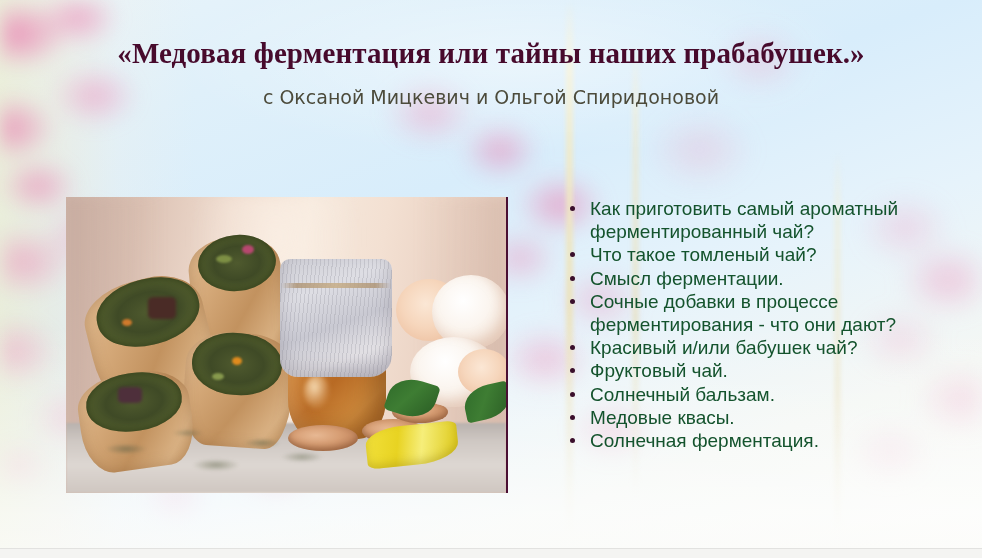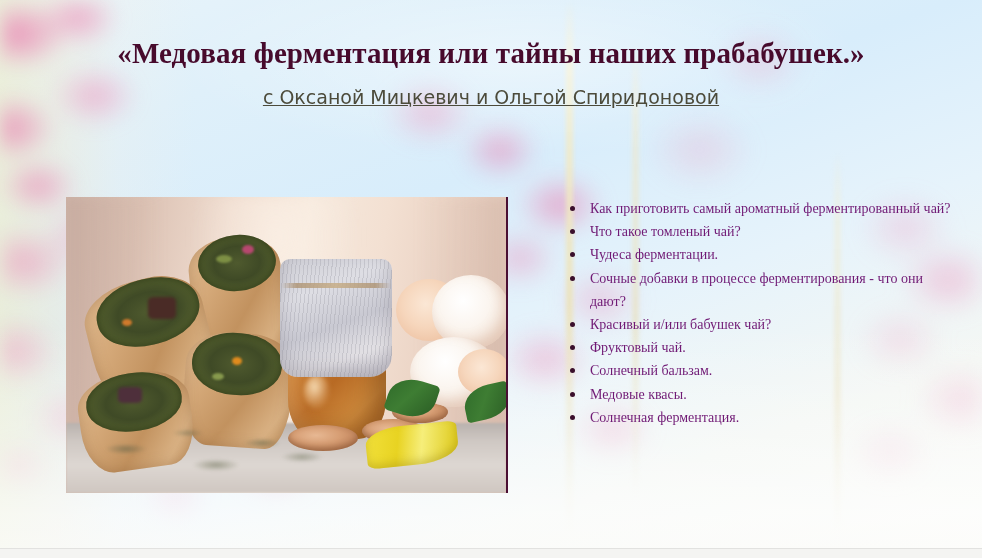--- a/index.html
+++ b/index.html
@@ -160,21 +160,20 @@
     position: absolute;
     left: 0;
     right: 0;
     top: 84px;
     text-align: center;
     font-family: "DejaVu Sans", "Liberation Sans", sans-serif;
     font-size: 19px;
     line-height: 26px;
     color: #4c4b3b;
     white-space: nowrap;
-    text-decoration: underline;
   }
 
   
   .photo {
     position: absolute;
     left: 66px;
     top: 197px;
     width: 442px;
     height: 296px;
     border-right: 2px solid #4a0f33;
@@ -322,24 +321,24 @@
 
   
   .bullets {
     position: absolute;
     left: 560px;
     top: 197px;
     width: 400px;
     margin: 0;
     padding: 0;
     list-style: none;
-    font-family: Liberation Serif, serif;
-    font-size: 14px;
+    font-family: Liberation Sans, sans-serif;
+    font-size: 19px;
     line-height: 23.2px;
-    color: #701a75;
+    color: #14532d;
   }
   .bullets li {
     position: relative;
     padding-left: 30px;
     margin: 0;
   }
   .bullets li::before {
     content: "";
     position: absolute;
     left: 10px;
@@ -425,21 +424,21 @@
 
       <div class="ribbon" style="left:300px; top:228px; width:92px; height:40px; transform:rotate(-6deg);"></div>
 
       <div class="ph-table-spec"></div>
     </div>
   </div>
 
   <ul class="bullets">
     <li>Как приготовить самый ароматный ферментированный чай?</li>
     <li>Что такое томленый чай?</li>
-    <li>Чудеса ферментации.</li>
+    <li>Смысл ферментации.</li>
     <li>Сочные добавки в процессе ферментирования - что они дают?</li>
     <li>Красивый и/или бабушек чай?</li>
     <li>Фруктовый чай.</li>
     <li>Солнечный бальзам.</li>
     <li>Медовые квасы.</li>
     <li>Солнечная ферментация.</li>
   </ul>
 
   <div class="bottom-strip"></div>
 

